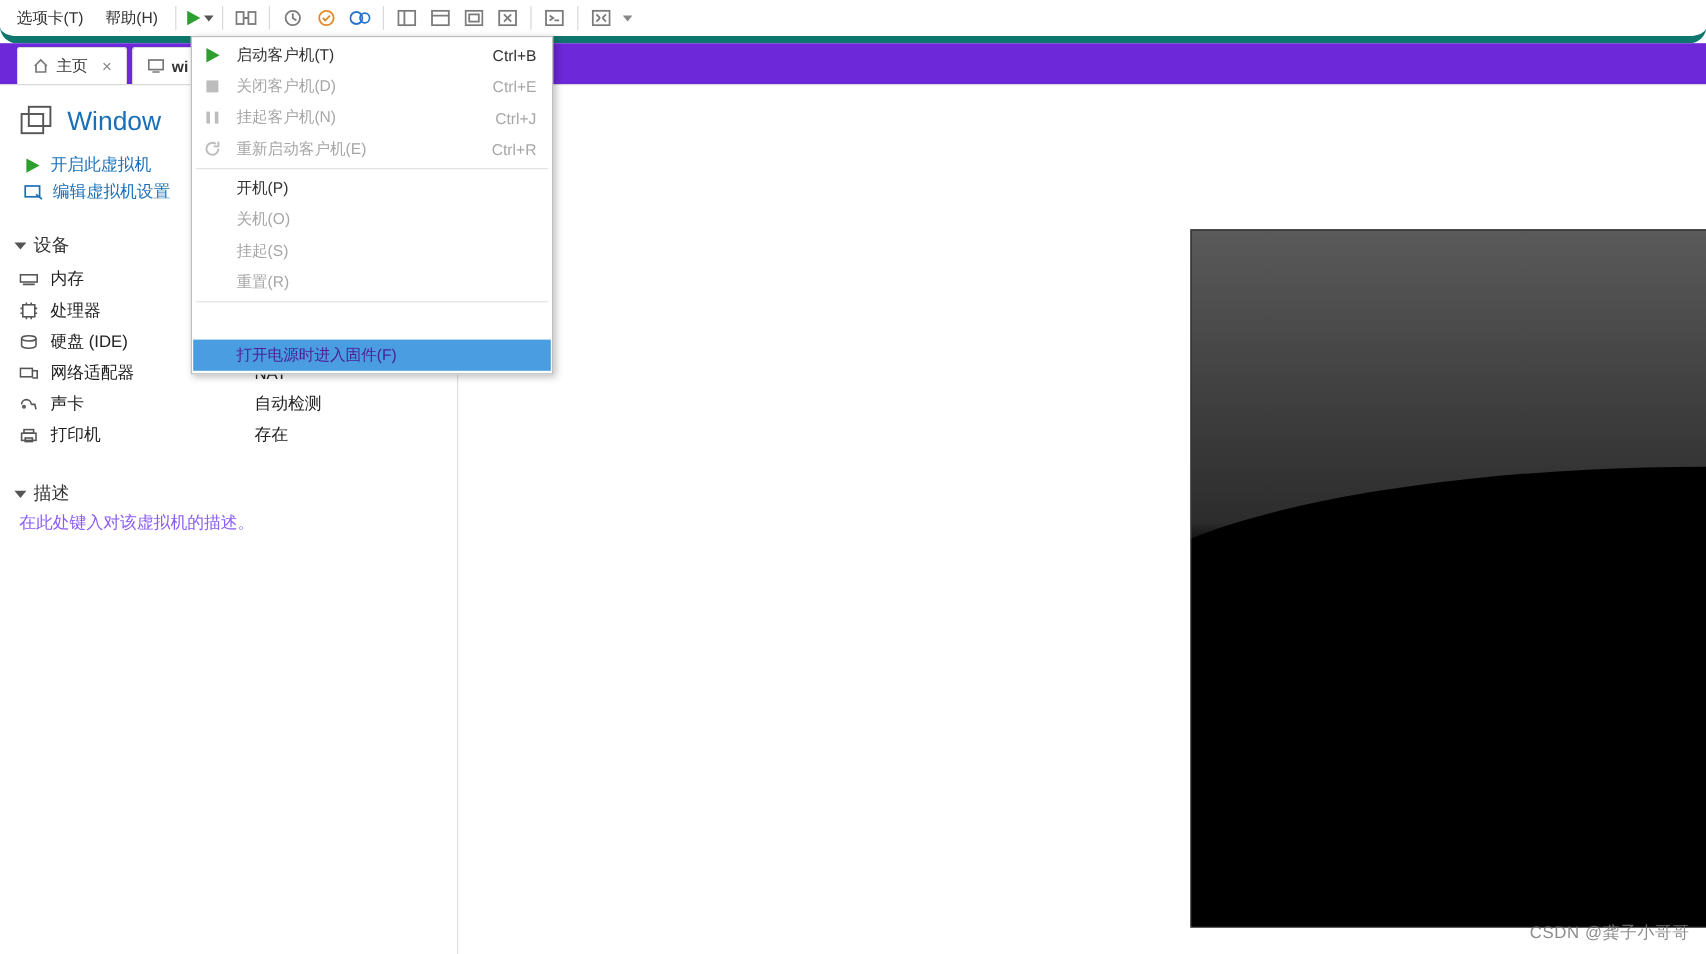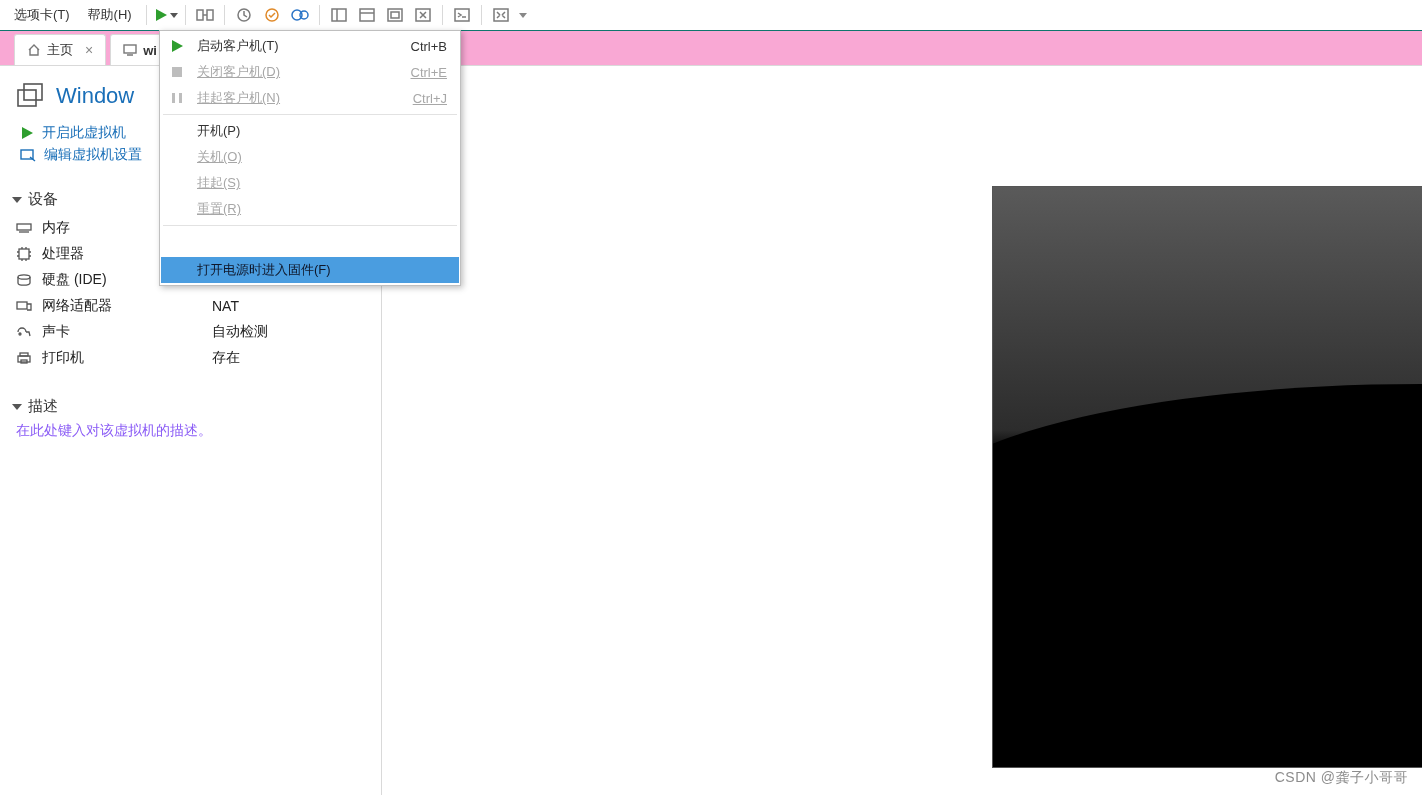--- a/index.html
+++ b/index.html
@@ -5,34 +5,35 @@
 html,body{
   margin:0;padding:0;width:1422px;height:795px;
   font-family:"Microsoft YaHei","Segoe UI",Arial,sans-serif;
   font-size:13px;color:#333;background:#fff;overflow:hidden;
 }
 svg{display:block}
 
 
 .toolbar{
   height:30px;display:flex;align-items:center;
-  border-bottom:1px solid #0f766e;padding:0 6px;gap:2px;
+  border-bottom:6px solid #0f766e;padding:0 6px;gap:2px;
   background:#fff;
+  border-radius:14px;
 }
 .tb-text{padding:0 8px;cursor:default;}
 .tb-sep{width:1px;height:20px;background:#d9d9d9;margin:0 4px;}
 .tb-btn{width:26px;height:26px;display:flex;align-items:center;justify-content:center;
   border-radius:2px;}
 .play-grp{display:flex;align-items:center;}
 .play-tri{color:#2e9e2e;}
 .play-dd{width:12px;display:flex;align-items:center;justify-content:center;color:#555;}
 
 
 .tabstrip{
-  height:34px;background:#f9a8d4;border-bottom:1px solid #d9d9d9;
+  height:34px;background:#6d28d9;border-bottom:1px solid #d9d9d9;
   display:flex;align-items:flex-end;padding-left:14px;gap:0;
 }
 .tab{
   height:30px;display:flex;align-items:center;gap:6px;
   padding:0 12px;border:1px solid #d9d9d9;border-bottom:none;
   background:#fff;border-radius:3px 3px 0 0;margin-right:4px;
   font-size:13px;color:#333;min-width:60px;
 }
 .tab .close{color:#888;font-size:14px;margin-left:6px;}
 
@@ -72,23 +73,23 @@
   box-shadow:2px 2px 6px rgba(0,0,0,.25);z-index:50;
   padding:2px 1px;
 }
 .dd-row{
   display:flex;align-items:center;height:26px;
   padding:0 12px 0 6px;gap:10px;font-size:13px;color:#333;
 }
 .dd-row .ic{width:20px;display:flex;justify-content:center;}
 .dd-row .lbl{flex:1;}
 .dd-row .sc{color:#333;}
-.dd-row.disabled{color:#a7a7a7;text-decoration:underline;}
+.dd-row.disabled{color:#a7a7a7;}
 .dd-row.disabled .sc{color:#a7a7a7;}
-.dd-row.hi{background:#4a9de0;color:#0f172a;margin-top:31px;}
+.dd-row.hi{background:#4a9de0;color:#4c1d95;margin-top:31px;}
 .dd-sep{height:1px;background:#e2e2e2;margin:3px 2px;}
 
 
 .preview{
   position:absolute;left:610px;top:120px;width:778px;height:580px;
   background:#000;border:1px solid #555;overflow:hidden;
   box-shadow:0 0 0 1px #2a2a2a inset;
 }
 .preview .grad{
   position:absolute;inset:0;
@@ -229,20 +230,30 @@
   </div>
   <div class="dd-row disabled">
     <span class="ic">
       <svg width="12" height="12">
           <rect x="1" y="1" width="3" height="10" fill="#bdbdbd"></rect>
           <rect x="8" y="1" width="3" height="10" fill="#bdbdbd"></rect>
         </svg>
     </span>
     <span class="lbl">挂起客户机(N)</span>
     <span class="sc">Ctrl+J</span>
+  </div>
+  <div class="dd-row disabled">
+    <span class="ic">
+      <svg width="14" height="14" fill="none" stroke="#bdbdbd" stroke-width="1.6">
+          <path d="M12 7a5 5 0 1 1-2-4"></path>
+          <path d="M12 1v4h-4"></path>
+        </svg>
+    </span>
+    <span class="lbl">重新启动客户机(E)</span>
+    <span class="sc">Ctrl+R</span>
   </div>
   <div class="dd-sep"></div>
   <div class="dd-row">
     <span class="ic"></span>
     <span class="lbl">开机(P)</span>
   </div>
   <div class="dd-row disabled">
     <span class="ic"></span>
     <span class="lbl">关机(O)</span>
   </div>

